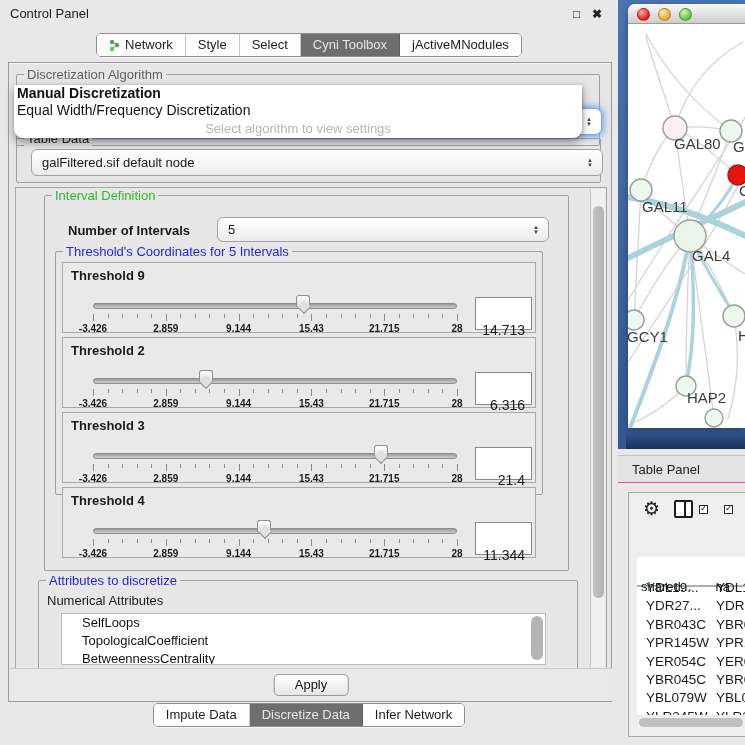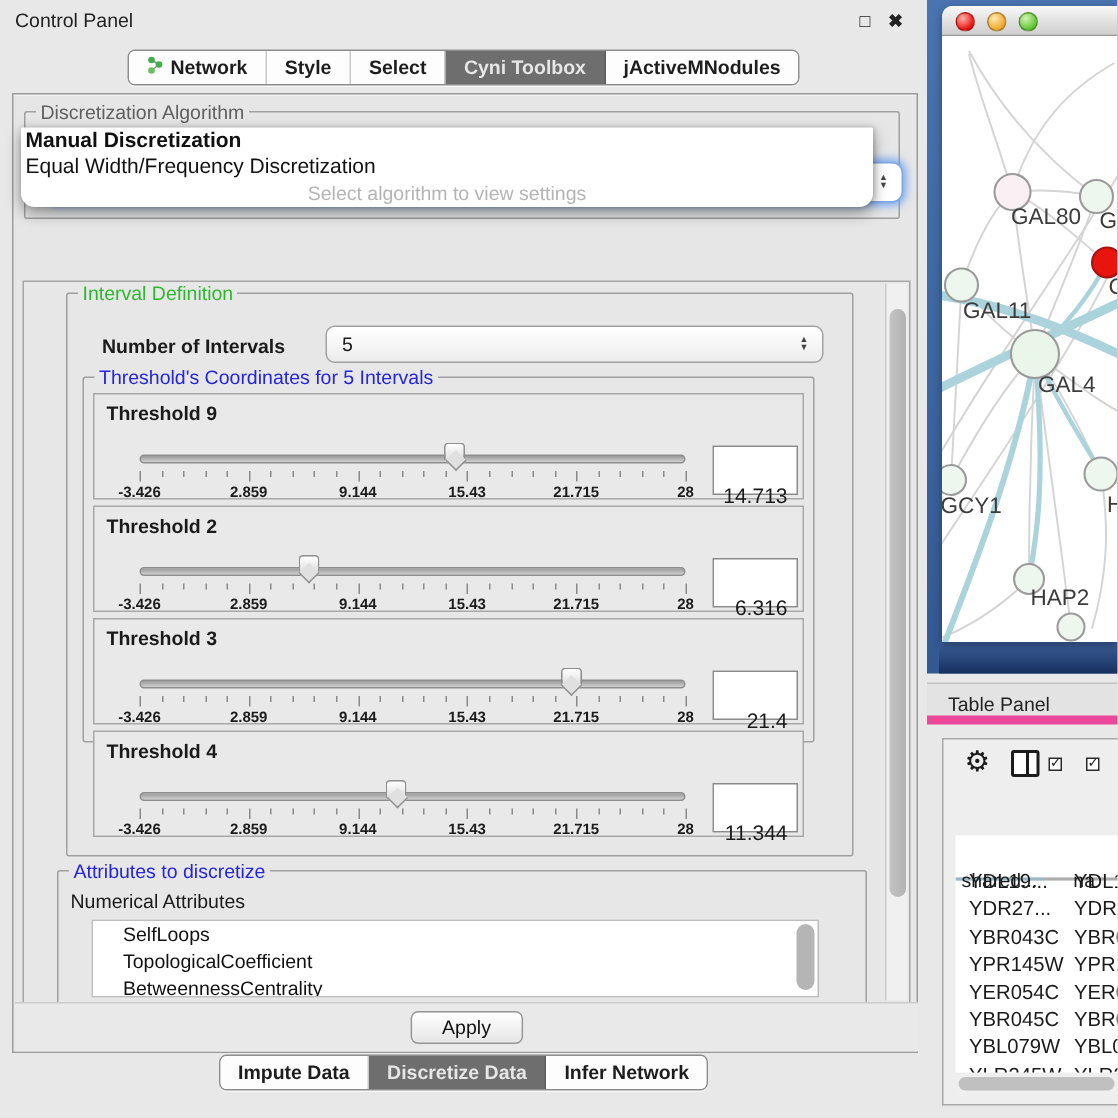--- a/index.html
+++ b/index.html
@@ -12,22 +12,22 @@
   #control-panel { left:0; top:0; width:618px; height:745px; background:#e8e8e8; }
   #cp-titlebar { left:0; top:0; width:618px; height:26px; }
   #cp-title { left:10px; top:6px; font-size:13px; color:#222; }
   .win-ctl { top:7px; font-size:12px; color:#222; cursor:default; }
   #float-ic { left:573px; }
   #close-ic { left:592px; font-weight:bold; }
 
   
   .segbar { display:flex; border:1px solid #8d8d8d; border-radius:5px; overflow:hidden; background:#fff;
             box-shadow:0 1px 0 rgba(255,255,255,.7); }
-  .seg { padding:3px 12px 4px; font-size:13px; font-weight:bold; color:#1d1d1d; background:#fdfdfd;
-         border-right:1px solid #c9c9c9; display:flex; align-items:flex-start; gap:5px; white-space:nowrap; cursor:default; }
+  .seg { padding:3px 12px 4px; font-size:13px; font-weight:normal; color:#1d1d1d; background:#fdfdfd;
+         border-right:1px solid #c9c9c9; display:flex; align-items:flex-end; gap:5px; white-space:nowrap; cursor:default; }
   .seg:last-child { border-right:none; }
   .seg.selected { background:var(--tabsel,#6e6e6e); color:#e6e6e6; border-right-color:#5e5e5e; }
   #top-tabs { left:0; top:33px; width:618px; display:flex; justify-content:center; }
   #bottom-tabs { left:0; top:703px; width:618px; display:flex; justify-content:center; }
 
   
   #content-frame { left:8px; top:62px; width:604px; height:640px; border:1px solid #9c9c9c;
                    background:#e6e6e6; box-shadow:inset 0 1px 0 #f4f4f4; }
 
   .group { position:absolute; border:1px solid #a0a0a0; border-radius:2px; }
@@ -107,21 +107,21 @@
                   background:linear-gradient(#f8f8f8,#cecece); border-bottom:1px solid #9a9a9a; }
   .tlight { position:absolute; top:4px; width:13px; height:13px; border-radius:50%; border:1px solid rgba(0,0,0,.28); }
   #tl-red { left:9px; background:radial-gradient(circle at 35% 30%, #ffb3ad, var(--nodered,#e23f37) 70%); }
   #tl-yellow { left:30px; background:radial-gradient(circle at 35% 30%, #ffe9b0, #f0a72e 70%); }
   #tl-green { left:51px; background:radial-gradient(circle at 35% 30%, #d2f5b1, #61c434 70%); }
   #net-canvas { position:absolute; left:0; top:20px; width:117px; height:404px; background:#fff; }
   #net-canvas svg { display:block; }
   .node-lbl { font-size:15px; fill:#3c3c3c; }
 
   #tp-header { left:0; top:455px; width:127px; height:28px; background:#e3e3e3;
-               border-top:1px solid #c2c2c2; border-bottom:6px solid #ec4899; }
+               border-top:1px solid #c2c2c2; border-bottom:1px solid #ec4899; }
   #tp-header span { position:absolute; left:14px; top:6px; font-size:13px; color:#222; }
   #tp-container { left:10px; top:492px; width:120px; height:245px; border:1px solid #a8a8a8;
                   background:#eeeeee; border-right:none; }
   #tp-toolbar { position:absolute; left:0; top:0; width:119px; height:32px; display:flex; align-items:center; gap:14px;
                 padding-left:14px; }
   #gear-ic { font-size:19px; color:#1c1c1c; line-height:18px; }
   #split-ic { width:19px; height:18px; border:2px solid #1c1c1c; border-radius:2px; position:relative; background:#fff; }
   #split-ic::after { content:""; position:absolute; left:7.5px; top:0; width:2px; height:14px; background:#1c1c1c; }
   .chk { width:9px; height:9px; border:1.5px solid #2a2a2a; position:relative; background:#fff; margin-left:-8px; }
   .chk::after { content:"✓"; position:absolute; left:0; top:-3px; font-size:9px; color:#222; }
@@ -185,20 +185,27 @@
     </div>
 
     <div id="algo-popup" class="abs">
       <div id="popup-options">
           <div class="popup-opt bold">Manual Discretization</div>
           <div class="popup-opt">Equal Width/Frequency Discretization</div>
         </div>
       <div id="popup-hint">Select algorithm to view settings</div>
     </div>
 
+    <div id="tabledata-group" class="group">
+      <span class="group-legend legend-dark">Table Data</span>
+      <div id="tabledata-combo" class="combo">
+        <span>galFiltered.sif default node</span>
+        <span class="stepper">▲<br>▼</span>
+      </div>
+    </div>
 
     <div id="inner-panel" class="abs">
 
       <div id="interval-group" class="group">
         <span class="group-legend legend-green">Interval Definition</span>
         <span id="num-int-label">Number of Intervals</span>
         <div id="num-int-combo" class="combo">
           <span>5</span>
           <span class="stepper">▲<br>▼</span>
         </div>

